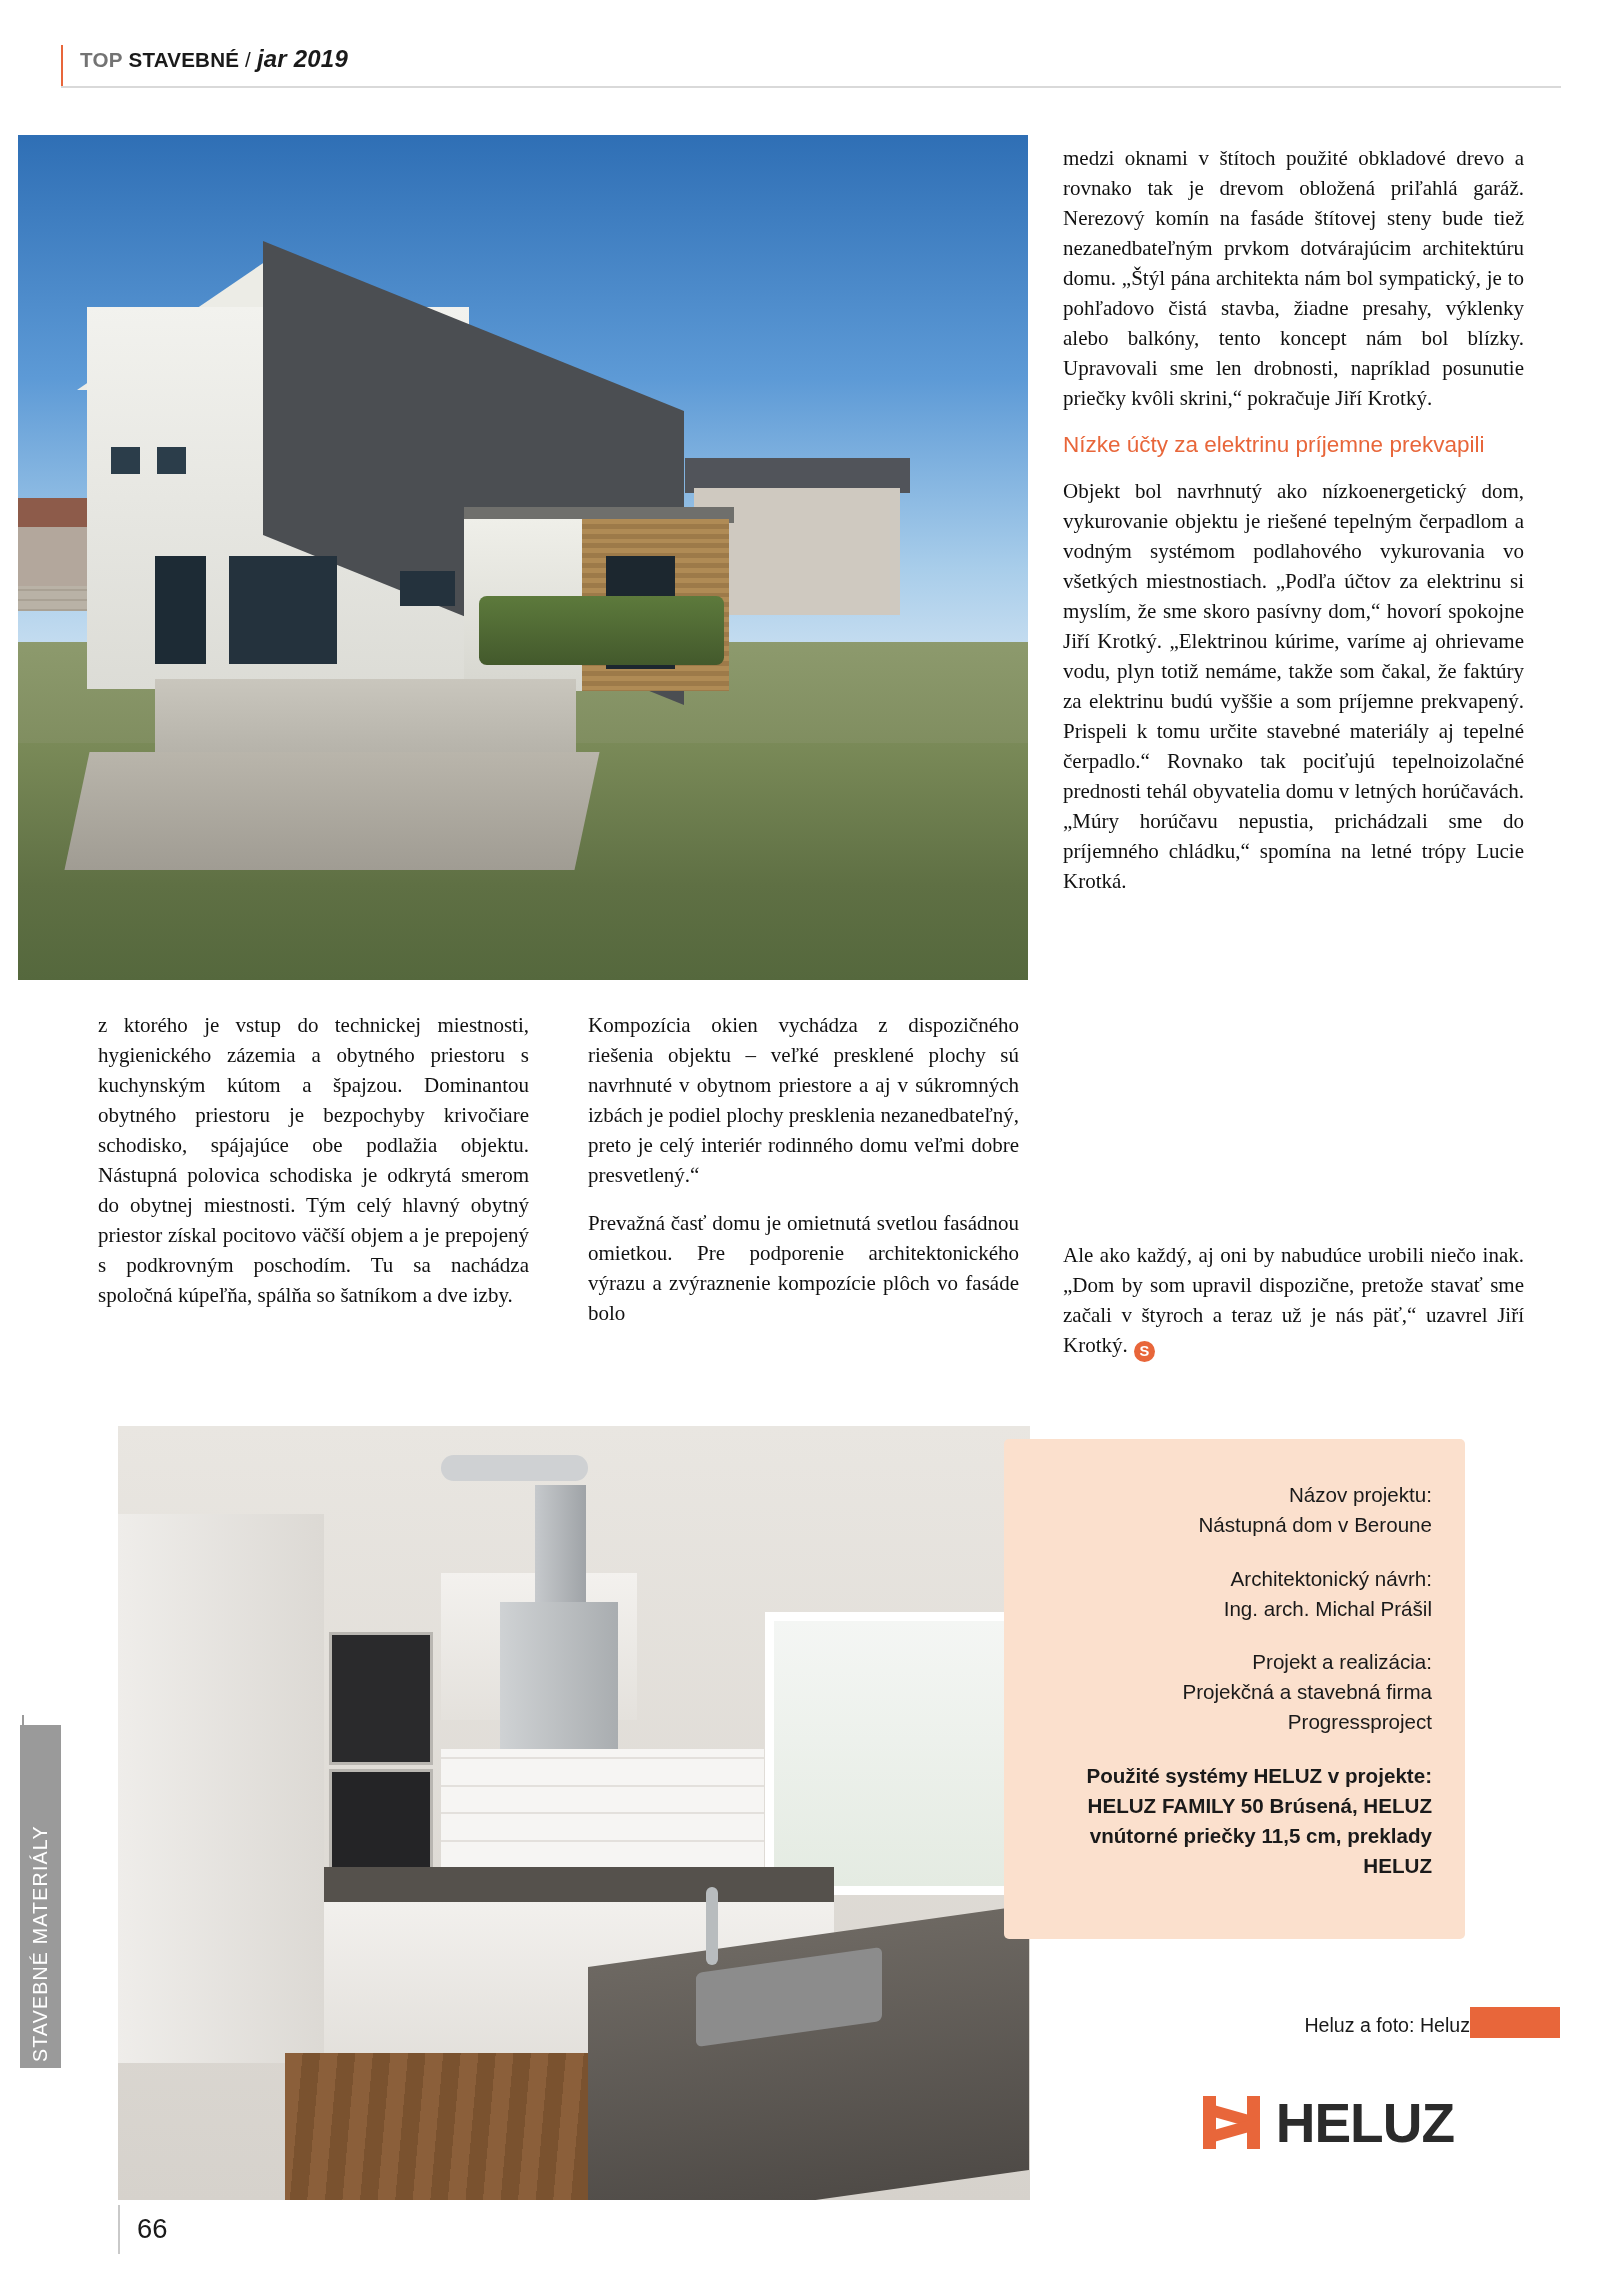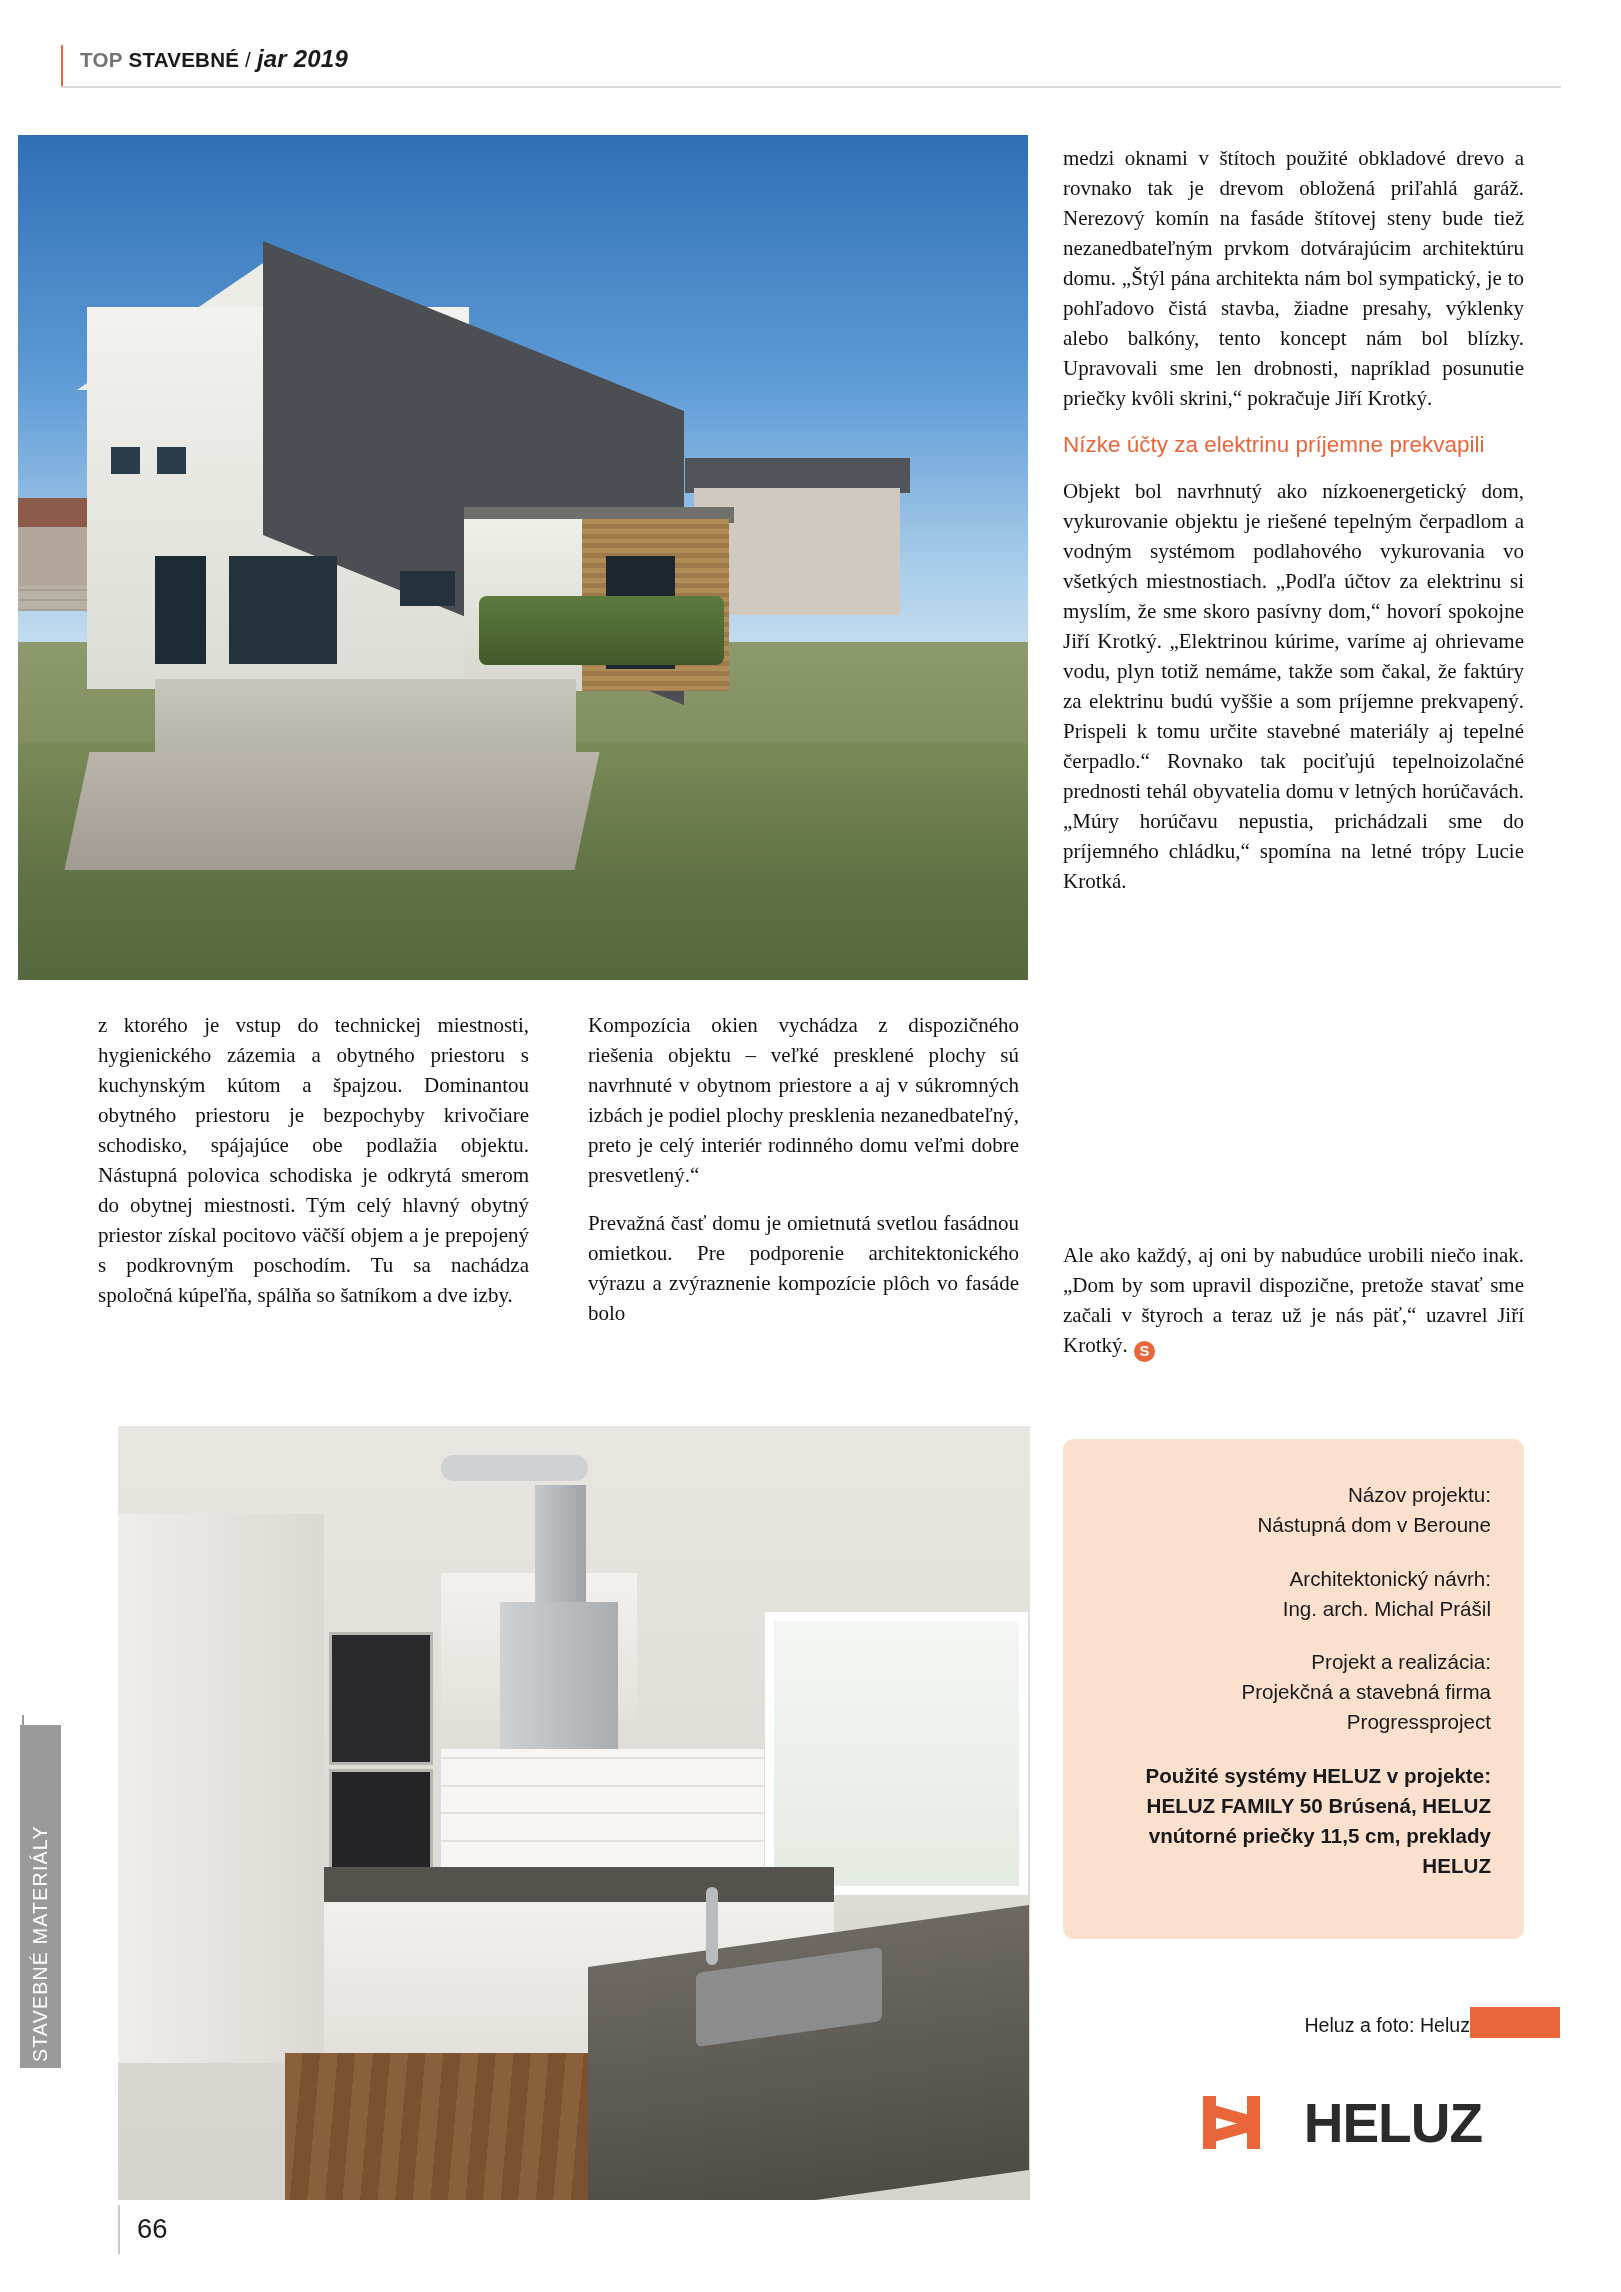--- a/index.html
+++ b/index.html
@@ -179,22 +179,22 @@
 
   .endmark{
     display:inline-block;width:21.6px;height:21.6px;border-radius:50%;
     background:#e8663a;color:#fff;
     font-family:"Liberation Sans", sans-serif;font-size:14.7px;font-weight:bold;
     text-align:center;line-height:21.6px;vertical-align:-3.9px;margin-left:5.9px;
   }
 
   
   .infobox{
-    position:absolute;left:1063px;top:1439px;width:461px;height:500px;
-    background:#fbe0cd;border-radius:11px;
+    position:absolute;left:1004px;top:1439px;width:461px;height:500px;
+    background:#fbe0cd;border-radius:5px;
     font-family:"Liberation Sans", sans-serif;
     color:#1a1a1a;
     text-align:right;
     font-size:20.6px;line-height:30px;
     box-sizing:border-box;
     padding:41px 33px;
   }
   .infobox .grp{margin-bottom:23.5px;}
   .infobox .grp:last-child{margin-bottom:0;font-weight:bold;}
 
@@ -216,21 +216,21 @@
   .logo-mark{
     width:61px;height:61px;position:relative;flex:0 0 auto;
   }
   .logo-mark .bar{position:absolute;background:#e8663a;}
   .logo-mark .b1{left:2px;top:3.9px;width:12.7px;height:53px;}
   .logo-mark .b2{left:46px;top:3.9px;width:12.7px;height:53px;}
   .logo-mark .b3{left:11.8px;top:17.6px;width:37px;height:11.8px;transform:skewY(16deg);}
   .logo-mark .b4{left:11.8px;top:33px;width:37px;height:11.8px;transform:skewY(-16deg);}
   .logo-text{
     font-family:"Liberation Sans", sans-serif;
-    font-weight:bold;font-size:55px;letter-spacing:-1px;color:#2b2b2b;margin-left:28px;
+    font-weight:bold;font-size:55px;letter-spacing:-1px;color:#2b2b2b;
   }
 
   
   .footer-rule{position:absolute;left:118px;top:2205px;width:2px;height:49px;background:#c9c9c9;}
   .pagenum{
     position:absolute;left:137px;top:2213px;
     font-family:"Liberation Sans", sans-serif;
     font-size:27.4px;color:#1a1a1a;
   }
 </style>

